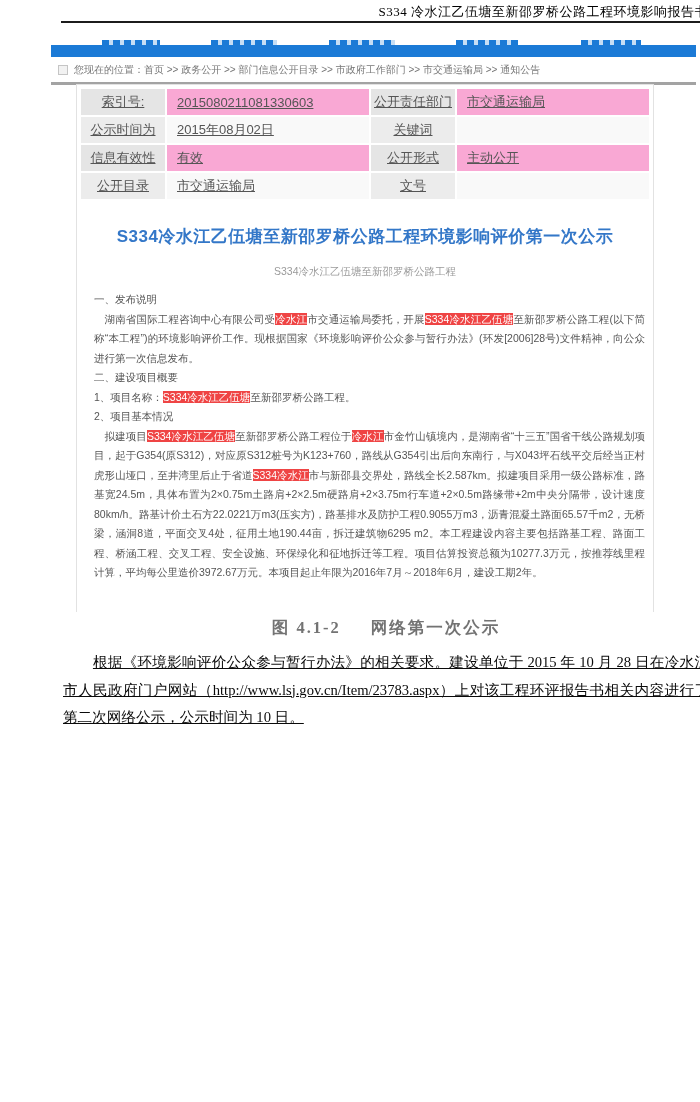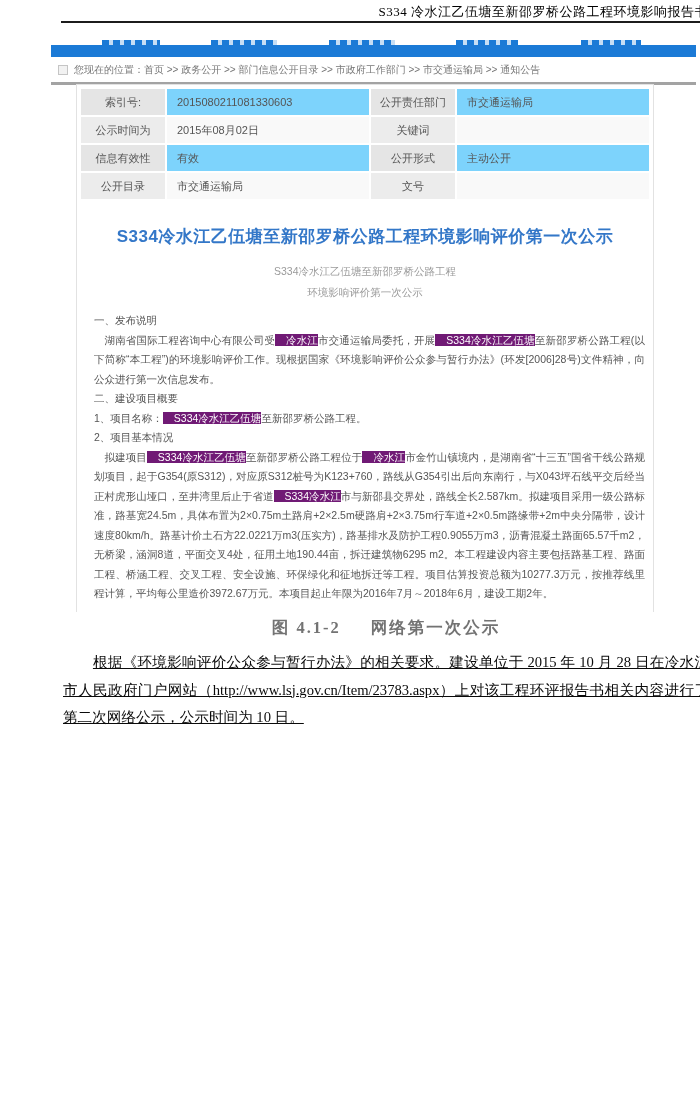--- a/index.html
+++ b/index.html
@@ -22,34 +22,34 @@
   .nav-sliver:nth-child(4){left:405px;width:62px}
   .nav-sliver:nth-child(5){left:530px;width:60px}
   .nav-bar{position:absolute;top:7px;left:0;right:0;height:12px;background:#1b7ad6;}
   .breadcrumb{position:absolute;top:19px;left:0;right:0;height:25px;display:flex;align-items:center;gap:6px;
         padding-left:7px;font-size:10px;color:#777;border-bottom:3px solid #a3a3a3;background:#fff;}
   .crumb-icon{display:inline-block;width:8px;height:8px;border:1px solid #c5c5c5;background:#f2f2f2;}
 
   .panel{position:absolute;top:46px;left:25px;width:578px;height:562px;box-sizing:border-box;
         border:1px solid #e2e2e2;background:#fff;}
   table.info-table{width:calc(100% - 4px);margin:2px;border-collapse:separate;border-spacing:2px;table-layout:fixed;}
-  .info-table td{height:24px;font-size:11px;color:#555;overflow:hidden;white-space:nowrap;}
+  .info-table td{height:24px;font-size:13px;color:#555;overflow:hidden;white-space:nowrap;text-decoration:underline;}
   .info-table td.lbl{background:#e5e5e5;text-align:center;}
-  .info-table td.val{background:#7dd3fc;padding-left:10px;}
+  .info-table td.val{background:#f9a8d4;padding-left:10px;}
   .info-table tr:nth-child(even) td.lbl{background:#ececec;}
   .info-table tr:nth-child(even) td.val{background:#f9f9f9;}
 
   .page-title{margin-top:24px;text-align:center;color:#3377c8;font-weight:bold;font-size:17px;letter-spacing:.5px;}
   .subtitle{text-align:center;color:#9a9a9a;font-size:10.5px;line-height:12px;}
   .subtitle.s1{margin-top:17px;}
   .subtitle.s2{margin-top:9px;}
 
   .body-text{margin:13px 8px 0 17px;font-size:10.5px;line-height:19.5px;color:#555;text-align:justify;}
   .b-para{text-indent:1em;}
-  .hl{background:#701a75;color:#fff;padding-left:11px;}
+  .hl{background:#ef4444;color:#fff;}
 
   
   .caption{position:absolute;top:617px;left:0;right:0;text-align:center;font-weight:bold;font-size:16.5px;color:#737373;}
   .caption .cap-label{margin-right:30px;letter-spacing:2px;}
   .caption .cap-title{letter-spacing:2px;}
   .doc-para{position:absolute;top:649px;left:27px;width:646px;font-size:14.6px;line-height:27.6px;
         text-align:justify;text-indent:2.05em;color:#0a0a0a;text-decoration:underline;}
   .page-num{position:absolute;top:1075px;left:0;right:0;text-align:center;font-size:14px;color:#000;}
 </style>
 </head>
@@ -107,21 +107,20 @@
               <td class="lbl">公开目录</td>
               <td class="val">市交通运输局</td>
               <td class="lbl">文号</td>
               <td class="val"></td>
             </tr>
           </tbody>
       </table>
 
       <div class="page-title">S334冷水江乙伍塘至新邵罗桥公路工程环境影响评价第一次公示</div>
       <div class="subtitle s1">S334冷水江乙伍塘至新邵罗桥公路工程</div>
-      <div class="subtitle s2">环境影响评价第一次公示</div>
 
       <div class="body-text" id="shot-body">
           <div class="b-heading"><span>一、发布说明</span></div>
           <div class="b-para"><span>湖南省国际工程咨询中心有限公司受</span><span class="hl">冷水江</span><span>市交通运输局委托，开展</span><span class="hl">S334冷水江乙伍塘</span><span>至新邵罗桥公路工程(以下简称“本工程”)的环境影响评价工作。现根据国家《环境影响评价公众参与暂行办法》(环发[2006]28号)文件精神，向公众进行第一次信息发布。</span></div>
           <div class="b-heading"><span>二、建设项目概要</span></div>
           <div class="b-item"><span>1、项目名称：</span><span class="hl">S334冷水江乙伍塘</span><span>至新邵罗桥公路工程。</span></div>
           <div class="b-item"><span>2、项目基本情况</span></div>
           <div class="b-para"><span>拟建项目</span><span class="hl">S334冷水江乙伍塘</span><span>至新邵罗桥公路工程位于</span><span class="hl">冷水江</span><span>市金竹山镇境内，是湖南省“十三五”国省干线公路规划项目，起于G354(原S312)，对应原S312桩号为K123+760，路线从G354引出后向东南行，与X043坪石线平交后经当正村虎形山垭口，至井湾里后止于省道</span><span class="hl">S334冷水江</span><span>市与新邵县交界处，路线全长2.587km。拟建项目采用一级公路标准，路基宽24.5m，具体布置为2×0.75m土路肩+2×2.5m硬路肩+2×3.75m行车道+2×0.5m路缘带+2m中央分隔带，设计速度80km/h。路基计价土石方22.0221万m3(压实方)，路基排水及防护工程0.9055万m3，沥青混凝土路面65.57千m2，无桥梁，涵洞8道，平面交叉4处，征用土地190.44亩，拆迁建筑物6295 m2。本工程建设内容主要包括路基工程、路面工程、桥涵工程、交叉工程、安全设施、环保绿化和征地拆迁等工程。项目估算投资总额为10277.3万元，按推荐线里程计算，平均每公里造价3972.67万元。本项目起止年限为2016年7月～2018年6月，建设工期2年。</span></div>
         </div>
     </div>

